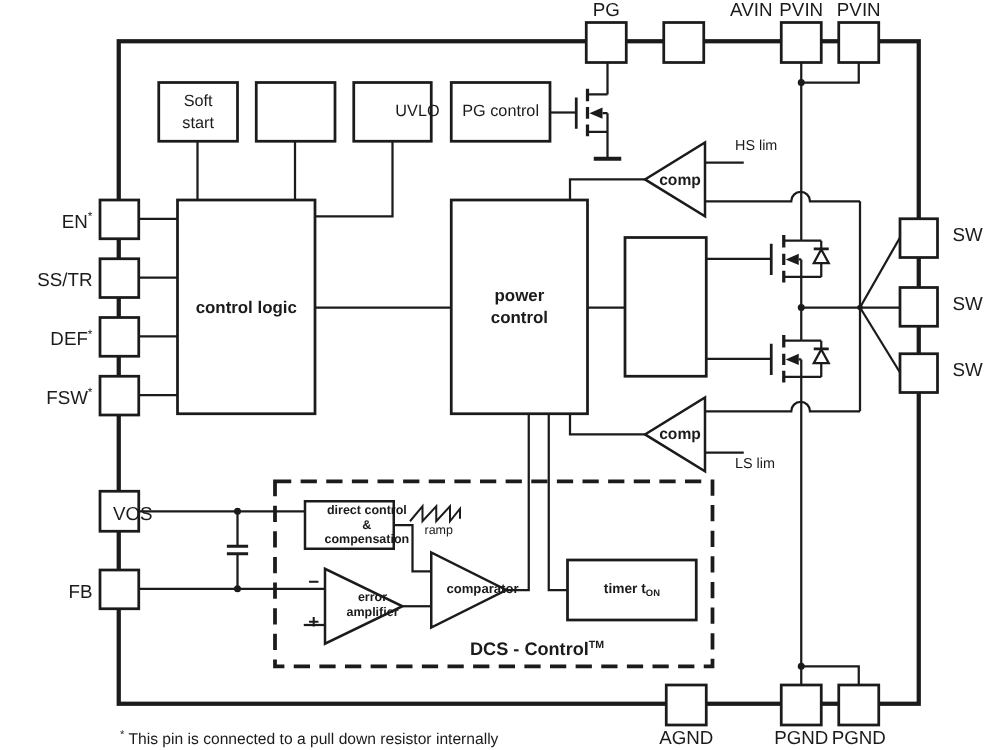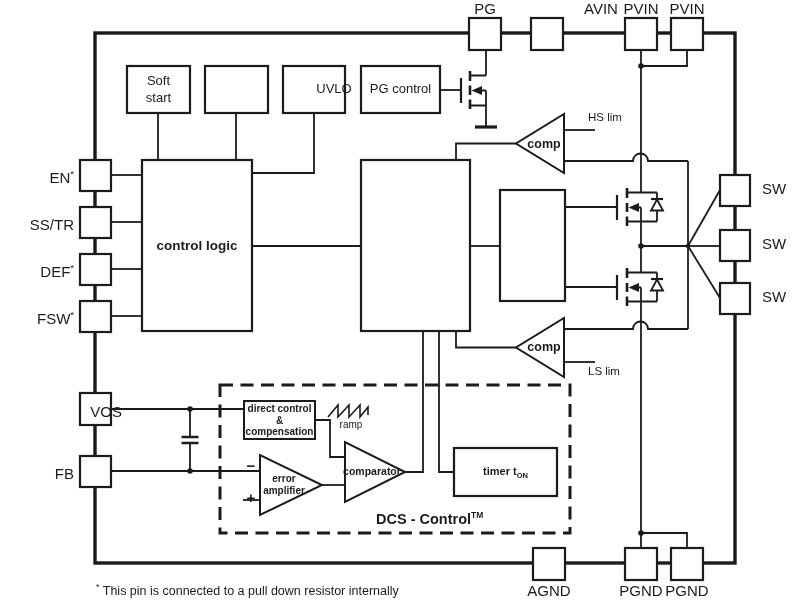--- a/index.html
+++ b/index.html
@@ -12,21 +12,21 @@
     overflow:hidden;
   }
   .diagram svg{position:absolute;left:0;top:0;}
   .lbl{position:absolute;white-space:nowrap;color:#1b1b1b;}
   .pin-label{font-size:15px;line-height:16px;}
   .ctr{transform:translateX(-50%);}
   .left-pin{left:0;width:74px;text-align:right;}
   .blk{font-size:13px;line-height:16.5px;text-align:center;}
   .blk-b{font-size:13.5px;font-weight:bold;line-height:16.5px;text-align:center;}
   .comp-lbl{font-size:12.5px;font-weight:bold;text-align:center;width:40px;}
-  .small-b{font-weight:bold;text-align:center;}
+  .small-b{font-weight:bold;text-align:center;padding-left:14px;}
   .lim-lbl{font-size:11.5px;margin-left:13px;}
   .ramp-lbl{font-size:10px;}
   .sign{font-size:15px;font-weight:bold;width:14px;text-align:center;}
   .dcs{font-size:14.5px;font-weight:bold;}
   .dcs sup{font-size:8.5px;}
   .pin-label sup, .sup-ast{font-size:9.5px;}
   .timer-lbl{font-size:11px;font-weight:bold;width:103px;text-align:center;}
   .timer-lbl sub{font-size:7.5px;}
   .footnote{font-size:12.5px;}
   .footnote sup{font-size:9px;}
@@ -201,20 +201,24 @@
   <span class="lbl pin-label ctr" style="left:641px;top:583px;">PGND</span>
   <span class="lbl pin-label ctr" style="left:687px;top:583px;">PGND</span>
 
   <div class="lbl blk" style="left:127px;top:73px;width:63px;">
     <div>Soft</div>
       <div>start</div>
   </div>
   <div class="lbl blk" style="left:283px;top:81px;width:62px;padding-left:20px;">UVLO</div>
   <div class="lbl blk" style="left:361px;top:81px;width:79px;">PG control</div>
   <div class="lbl blk-b" style="left:142px;top:238px;width:110px;">control logic</div>
+  <div class="lbl blk-b" style="left:361px;top:229px;width:109px;">
+    <div>power</div>
+      <div>control</div>
+  </div>
   <span class="lbl comp-lbl" style="left:524px;top:137px;">comp</span>
   <span class="lbl comp-lbl" style="left:524px;top:340px;">comp</span>
   <div class="lbl small-b" style="left:244px;top:403px;width:71px;font-size:10px;line-height:11.5px;">
     <div>direct control</div>
       <div>&amp;</div>
       <div>compensation</div>
   </div>
   <div class="lbl small-b" style="left:258px;top:473px;width:52px;font-size:10px;line-height:11.5px;">
     <div>error</div>
       <div>amplifier</div>

